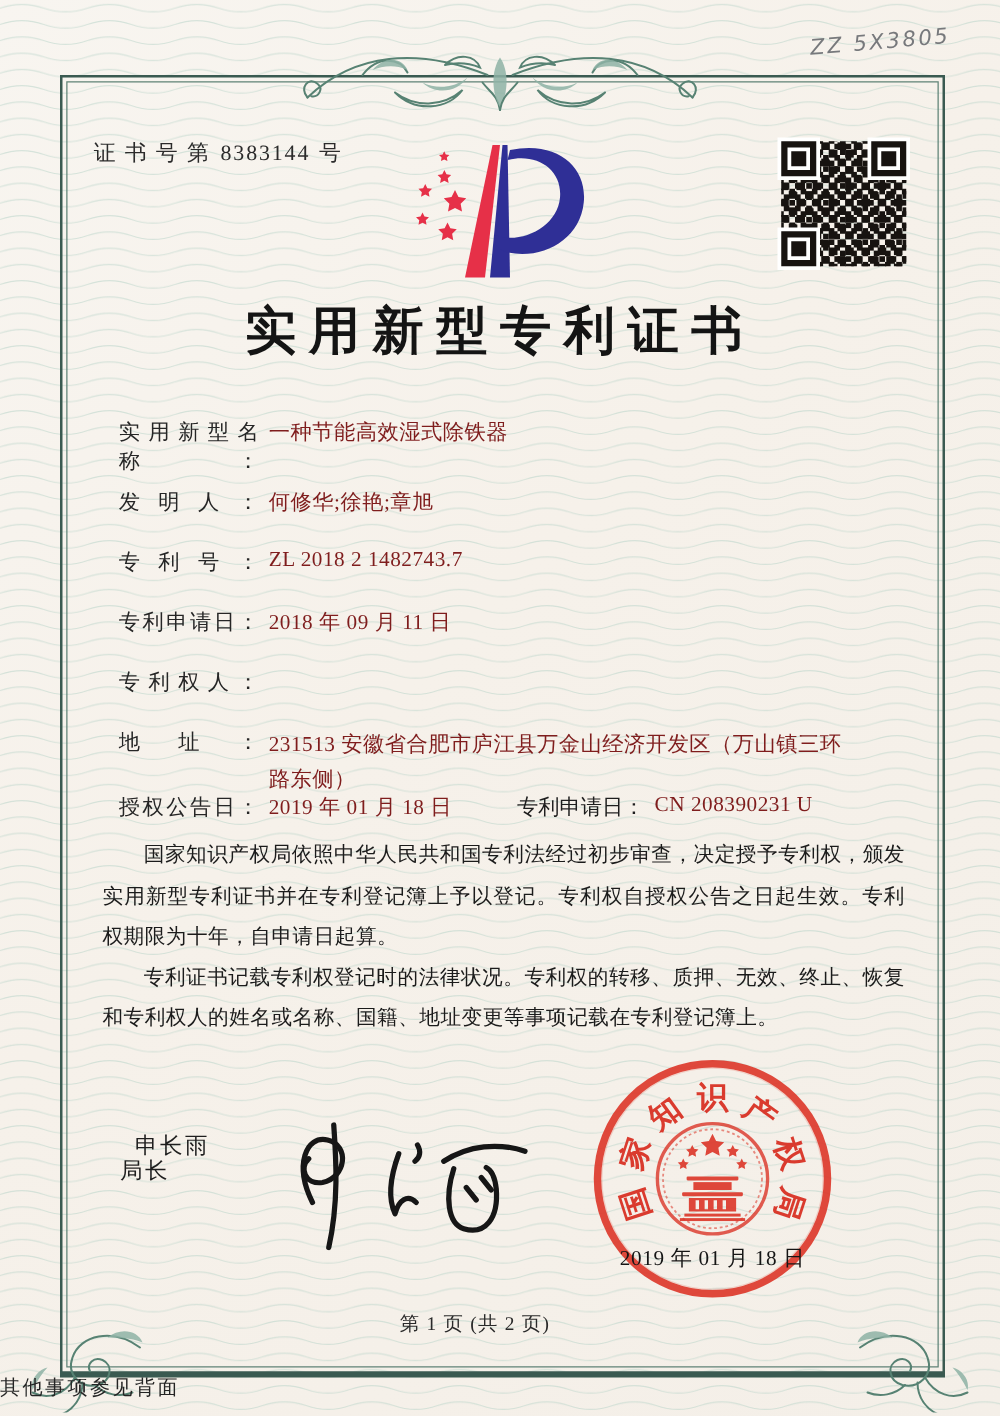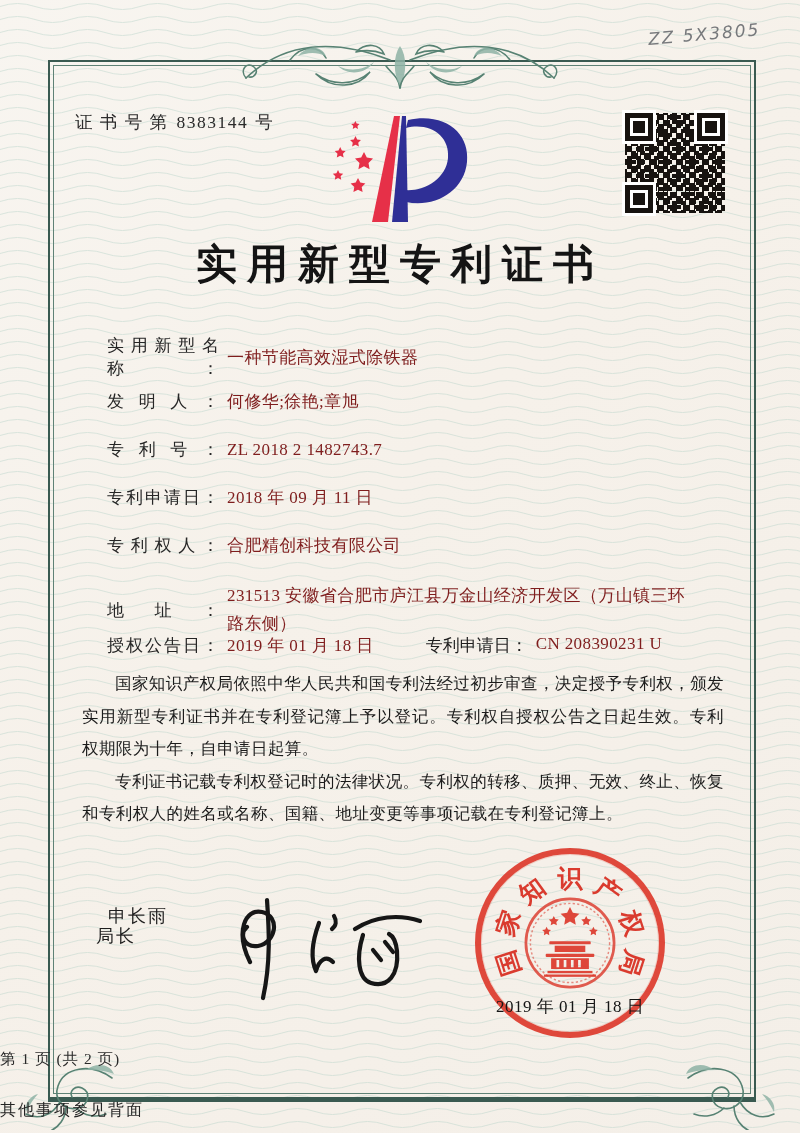--- a/index.html
+++ b/index.html
@@ -40,21 +40,21 @@
   .finder{position:absolute;width:28px;height:28px;border:5px solid #171310;background:#fff;box-shadow:0 0 0 3px #fff;box-sizing:border-box;}
   .finder::after{content:"";position:absolute;inset:3px;background:#171310;}
   .f-tl{left:0;top:0}.f-tr{right:0;top:0}.f-bl{left:0;bottom:0}
   
   .page-title{
     left:0;top:237px;width:800px;text-align:center;z-index:3;
     font-size:41px;font-weight:600;letter-spacing:10px;color:#141414;
   }
   
   .fields{left:95px;top:334px;width:615px;z-index:3;font-size:17px;}
-  .frow{position:absolute;left:12px;display:flex;align-items:center;width:615px;}
+  .frow{position:absolute;left:0;display:flex;align-items:flex-start;width:615px;}
   .flabel{
     flex:0 0 112px;width:112px;text-align:justify;text-align-last:justify;
     color:#262626;
   }
   .fvalue{padding-left:8px;color:#7f1d1d;letter-spacing:.4px;}
   .r1{top:0}.r2{top:56px}.r3{top:104px}.r4{top:152px}.r5{top:200px}
   .r6{top:248px}.r6 .fvalue{max-width:470px;line-height:1.65;}
   .r7{top:300px}
   .grant2{margin-left:52px;display:flex;}
   
@@ -82,21 +82,21 @@
   .sc3{transform:translate(-50%,-50%) rotate(0deg)    translateY(-65px);}
   .sc4{transform:translate(-50%,-50%) rotate(36deg)   translateY(-65px);}
   .sc5{transform:translate(-50%,-50%) rotate(72deg)   translateY(-65px);}
   .sc6{transform:translate(-50%,-50%) rotate(108deg)  translateY(-65px);}
   .emblem{position:absolute;left:50%;top:50%;transform:translate(-50%,-50%);}
   .seal-date{
     left:478px;top:995px;width:184px;text-align:center;z-index:5;
     font-size:17px;letter-spacing:.5px;color:#151515;
   }
   
-  .page-info{left:0;top:1049px;width:760px;z-index:3;font-size:15.5px;letter-spacing:1px;color:#2a2a2a;}
+  .page-info{left:0;top:1049px;width:760px;text-align:center;z-index:3;font-size:15.5px;letter-spacing:1px;color:#2a2a2a;}
   .back-note{left:0;top:1100px;width:750px;text-align:left;z-index:3;font-size:16px;letter-spacing:2px;color:#242424;}
   
   .orn-top{left:238px;top:26px;z-index:2;}
   .orn-bl{left:16px;top:1050px;z-index:2;}
   .orn-br{left:674px;top:1050px;z-index:2;transform:scaleX(-1);}
 </style>
 </head>
 <body>
 
 <div>
@@ -207,21 +207,20 @@
     <div class="frow r3">
       <span class="flabel">专利号：</span>
       <span class="fvalue">ZL 2018 2 1482743.7</span>
     </div>
     <div class="frow r4">
       <span class="flabel">专利申请日：</span>
       <span class="fvalue">2018 年 09 月 11 日</span>
     </div>
     <div class="frow r5">
       <span class="flabel">专利权人：</span>
-      <span class="fvalue">合肥精创科技有限公司</span>
     </div>
     <div class="frow r6">
       <span class="flabel">地址：</span>
       <span class="fvalue">231513 安徽省合肥市庐江县万金山经济开发区（万山镇三环路东侧）</span>
     </div>
     <div class="frow r7">
       <span class="flabel">授权公告日：</span>
       <span class="fvalue">2019 年 01 月 18 日</span>
       <span class="grant2">
         <span>专利申请日：</span>

